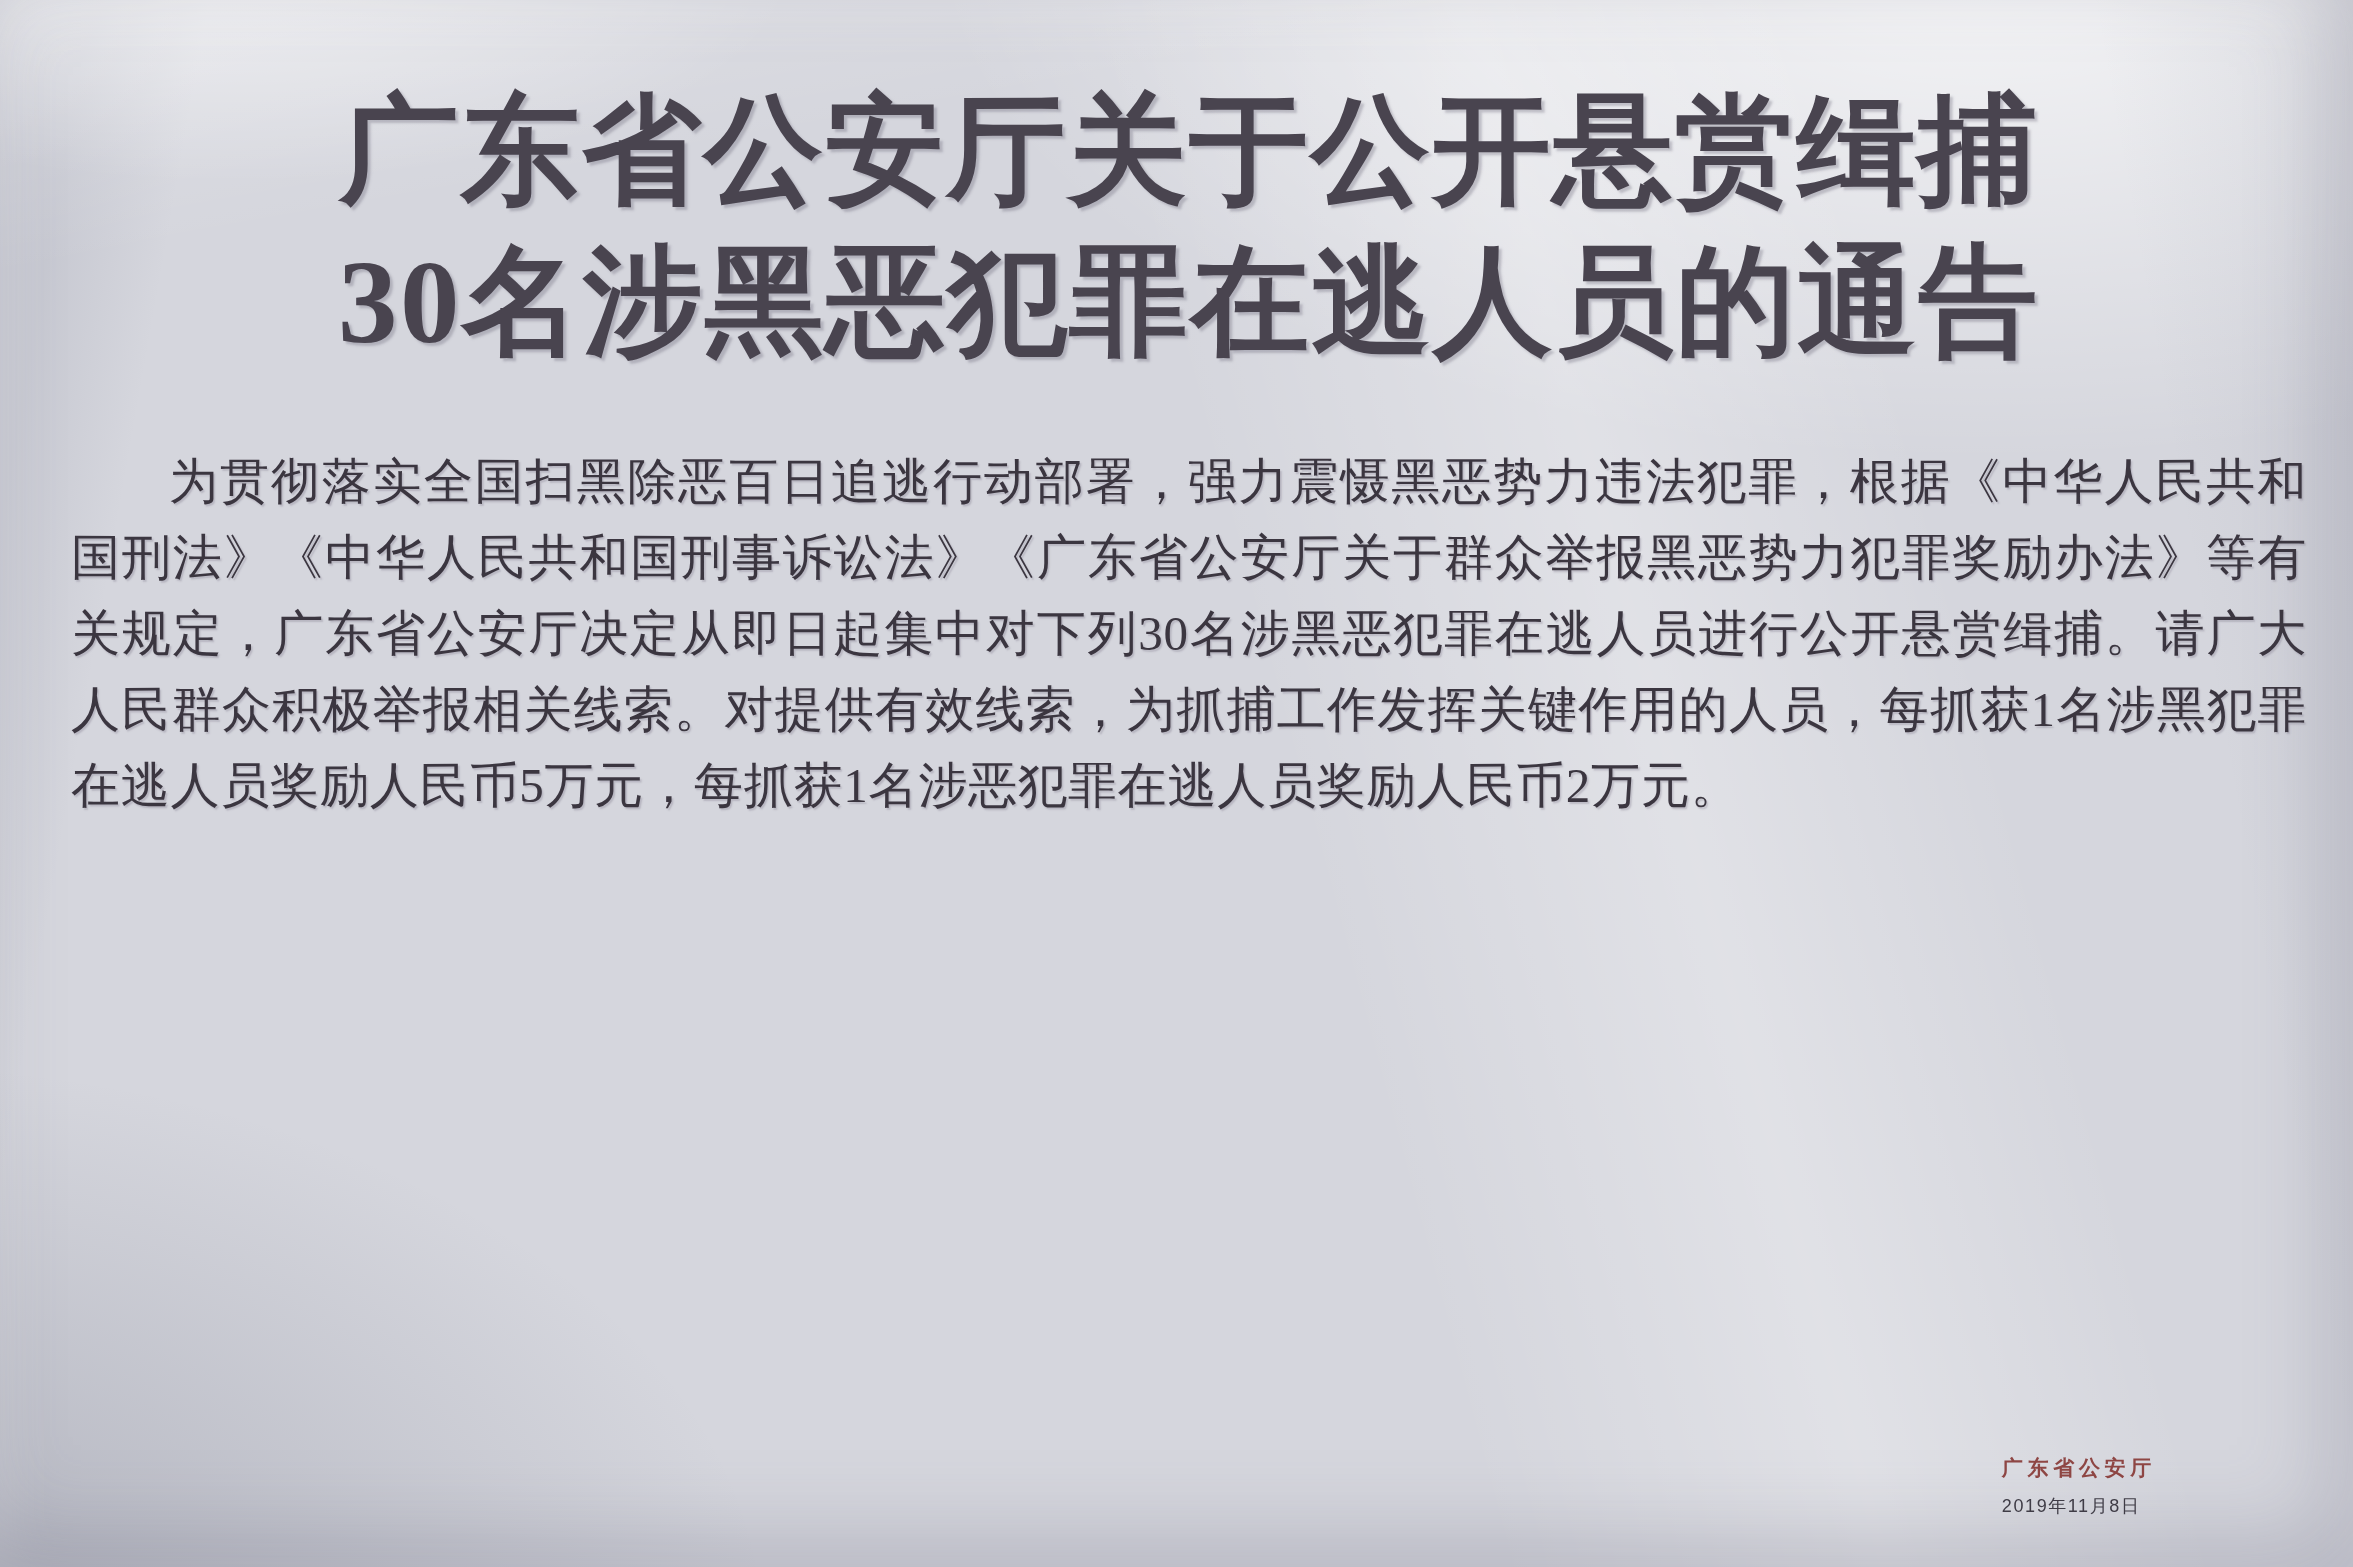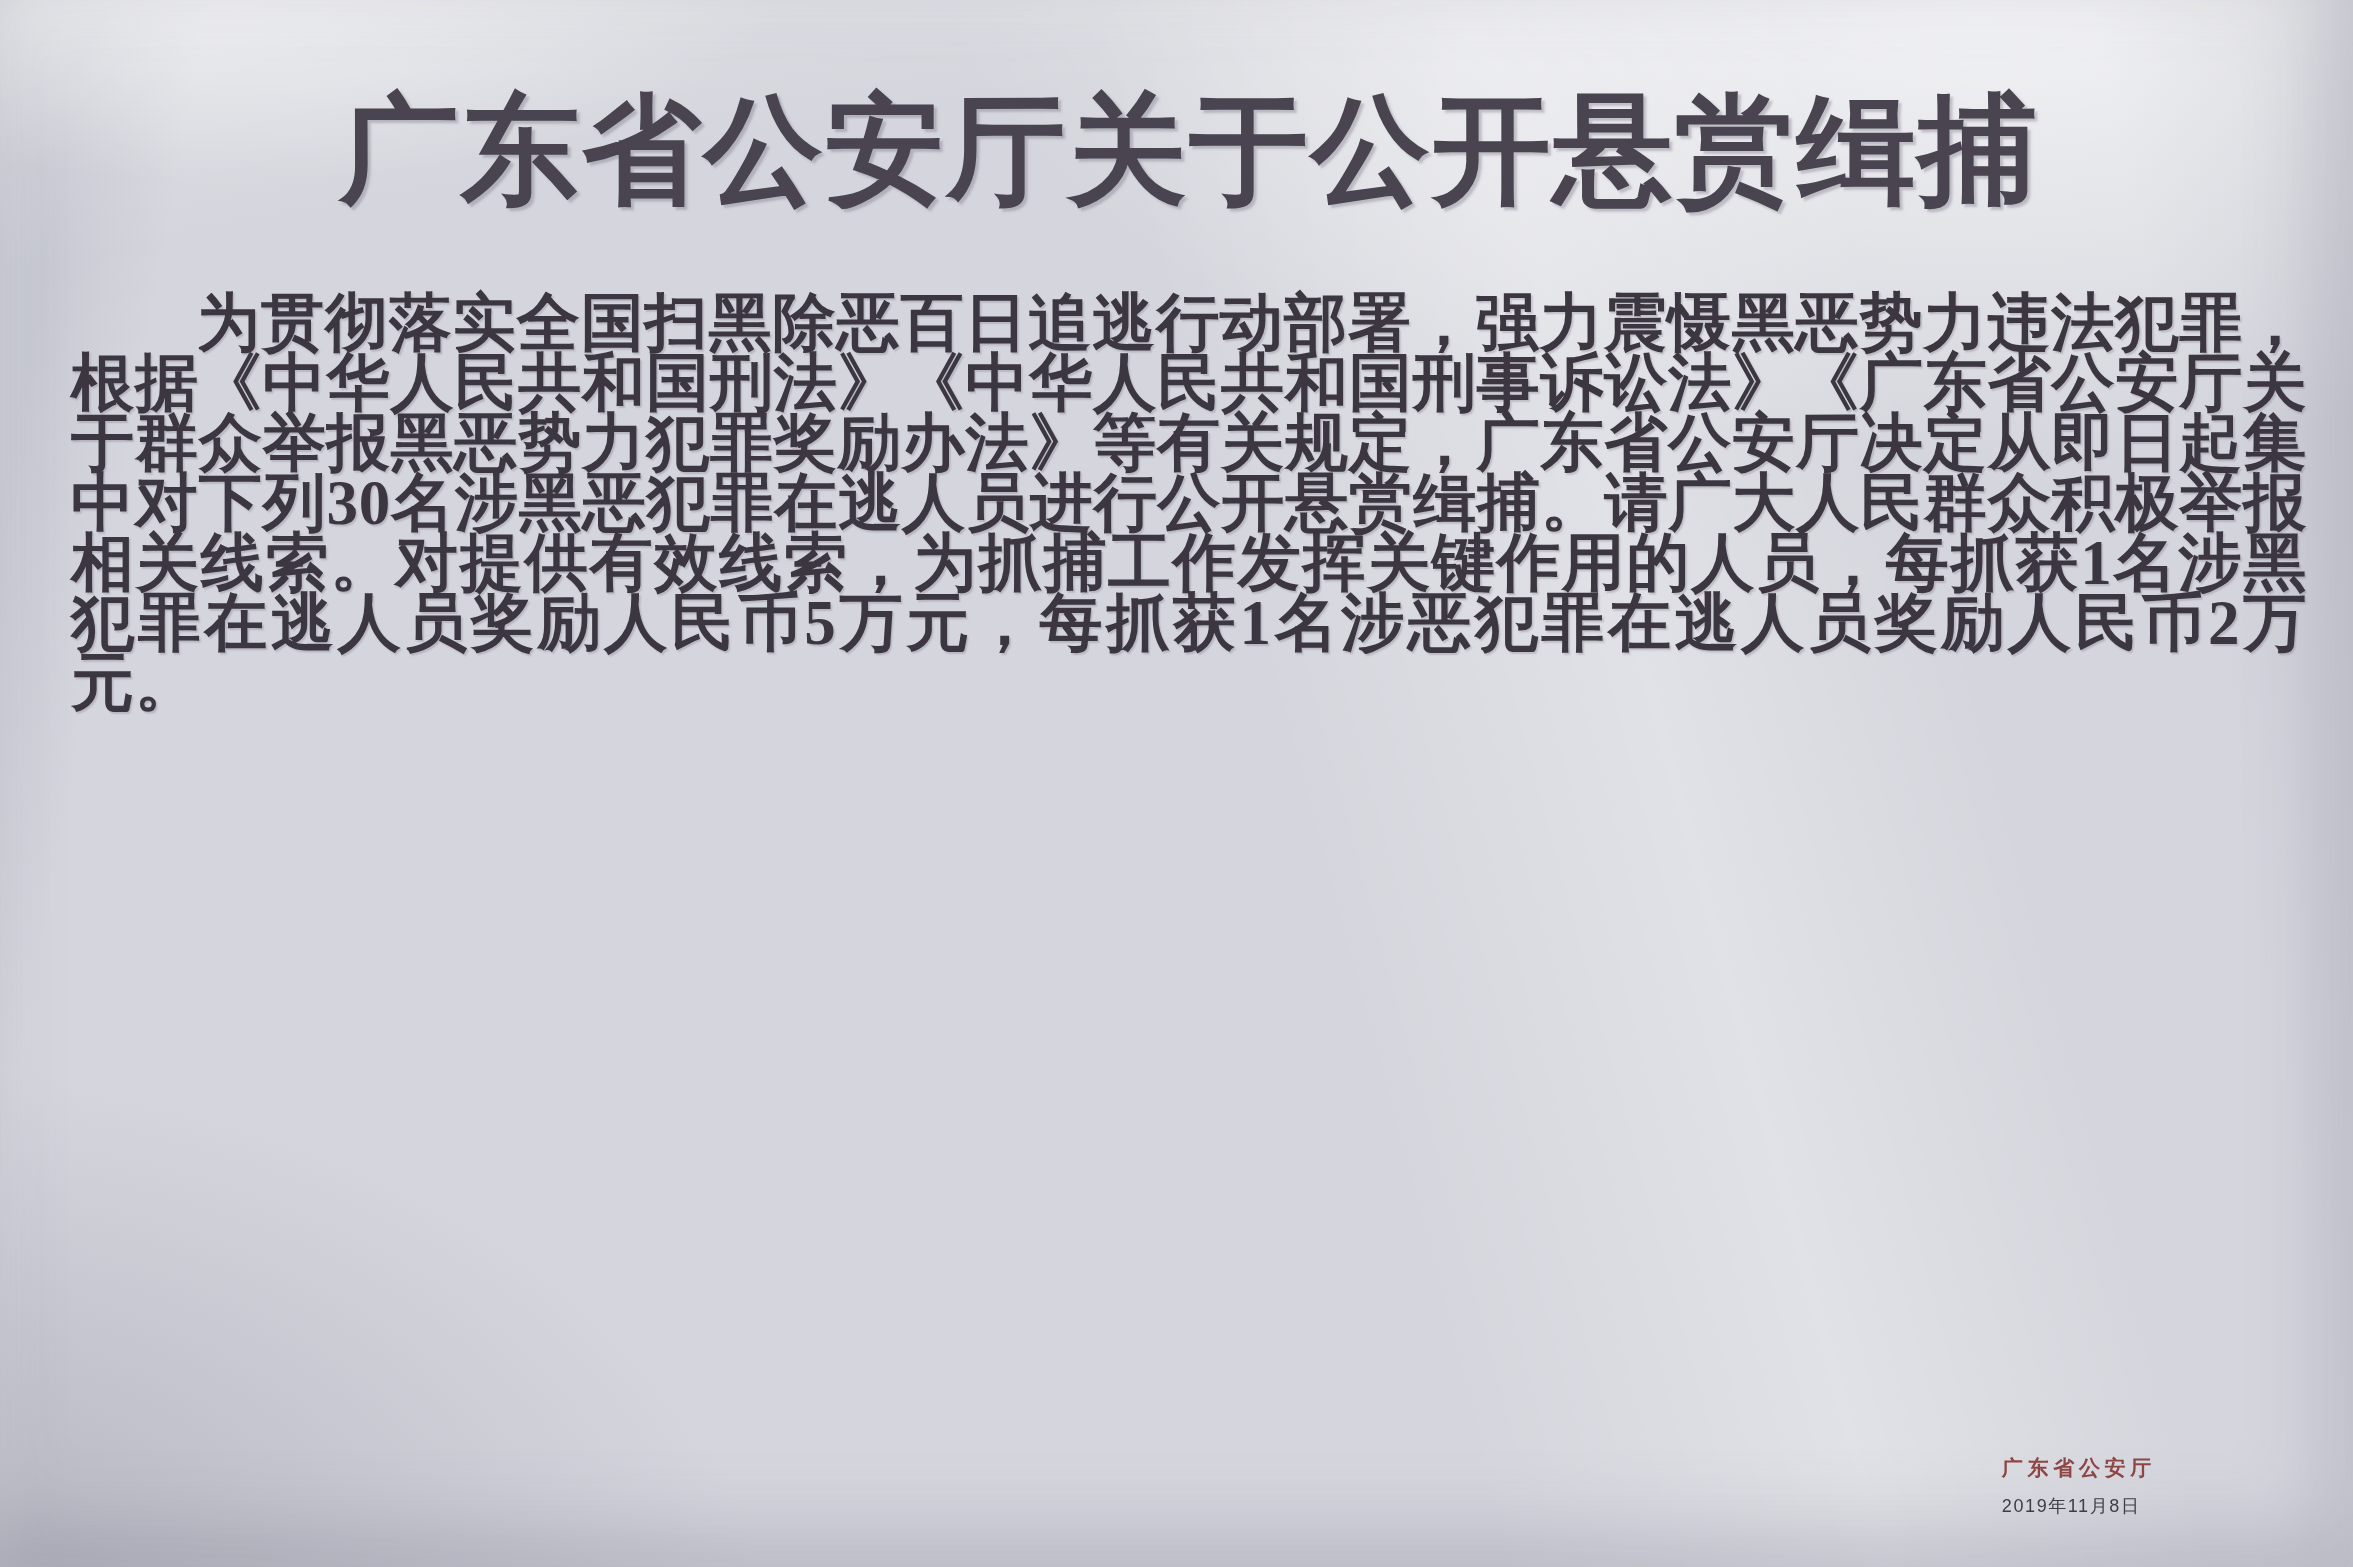--- a/index.html
+++ b/index.html
@@ -41,23 +41,23 @@
     font-size: 119px;
     line-height: 151px;
     letter-spacing: 2.4px;
     color: #49444f;
     text-shadow: 3.1px 3.1px 2.4px rgba(110,106,122,0.35);
   }
   .para {
     margin: 0 0 18px 0;
     text-align: justify;
     text-indent: 2em;
-    font-weight: 700;
-    font-size: 63px;
-    line-height: 60px;
+    font-weight: 400;
+    font-size: 49px;
+    line-height: 76px;
     letter-spacing: 0.8px;
     color: #3b3640;
     text-shadow: 1.6px 1.6px 1.6px rgba(115,110,128,0.30);
   }
   .signature {
     position: absolute;
     right: 198px;
     bottom: 50px;
     text-align: left;
     font-family: "Liberation Sans", "DejaVu Sans", sans-serif;
@@ -77,20 +77,21 @@
   }
 </style>
 </head>
 <body>
 
 <div class="photo">
   <div class="lighting"></div>
   <div class="content">
     <h1 class="title">
       <div>广东省公安厅关于公开悬赏缉捕</div>
+      <div>30名涉黑恶犯罪在逃人员的通告</div>
     </h1>
     <p class="para">为贯彻落实全国扫黑除恶百日追逃行动部署，强力震慑黑恶势力违法犯罪，根据《中华人民共和国刑法》《中华人民共和国刑事诉讼法》《广东省公安厅关于群众举报黑恶势力犯罪奖励办法》等有关规定，广东省公安厅决定从即日起集中对下列30名涉黑恶犯罪在逃人员进行公开悬赏缉捕。请广大人民群众积极举报相关线索。对提供有效线索，为抓捕工作发挥关键作用的人员，每抓获1名涉黑犯罪在逃人员奖励人民币5万元，每抓获1名涉恶犯罪在逃人员奖励人民币2万元。</p>
     <div class="signature">
       <div class="sig-agency">广东省公安厅</div>
       <div class="sig-date">2019年11月8日</div>
     </div>
   </div>
 </div>
 
 

